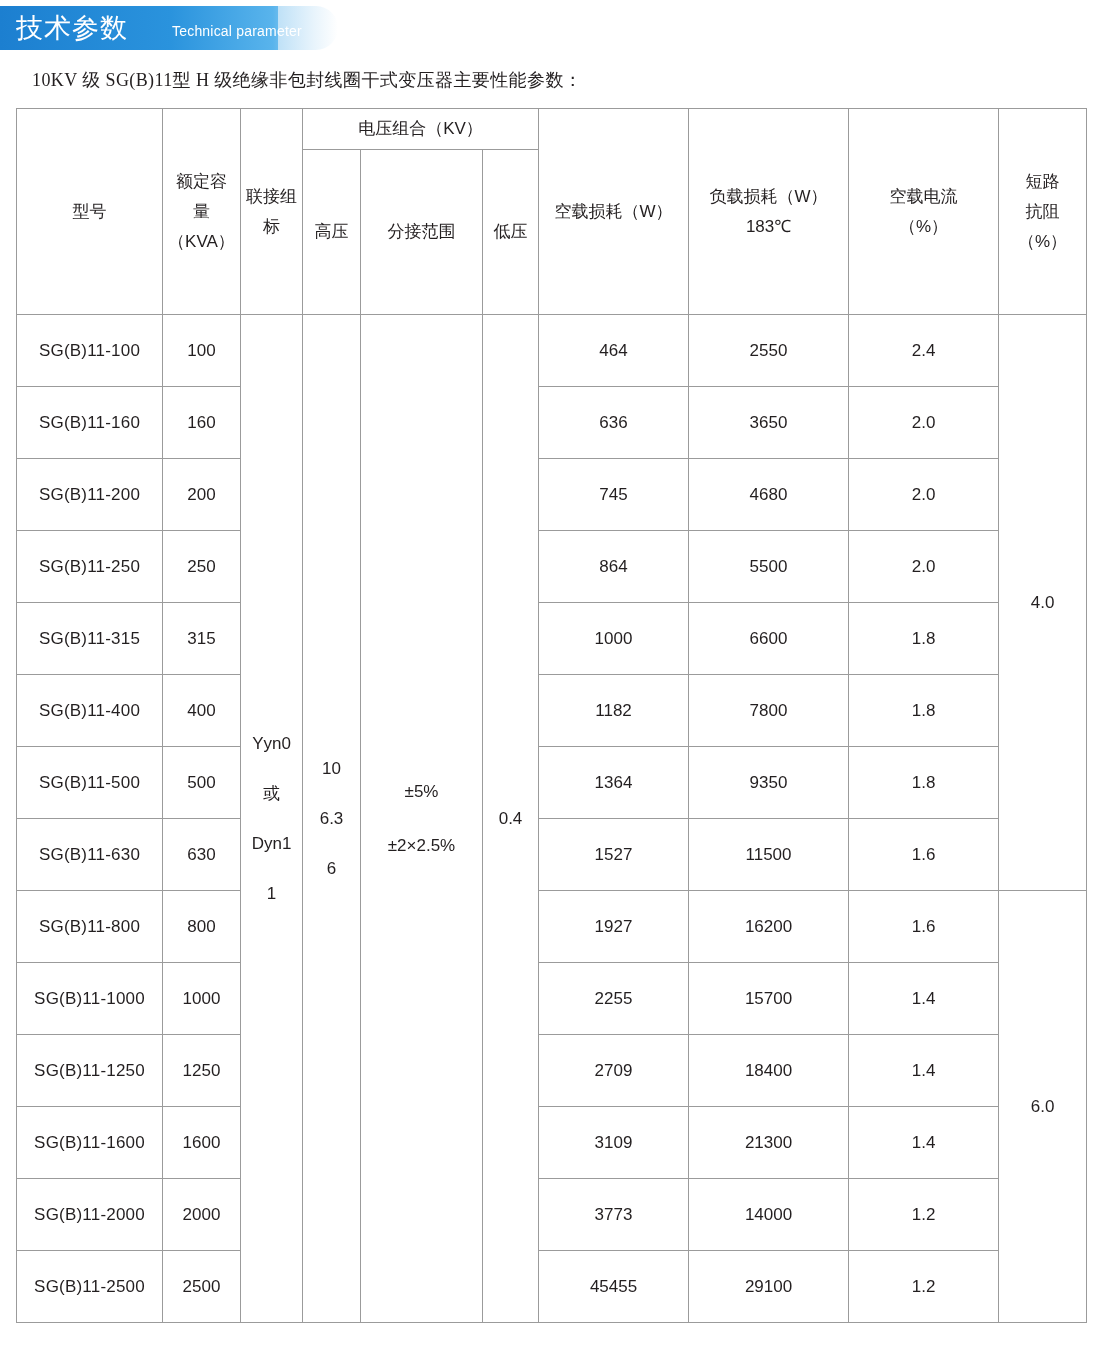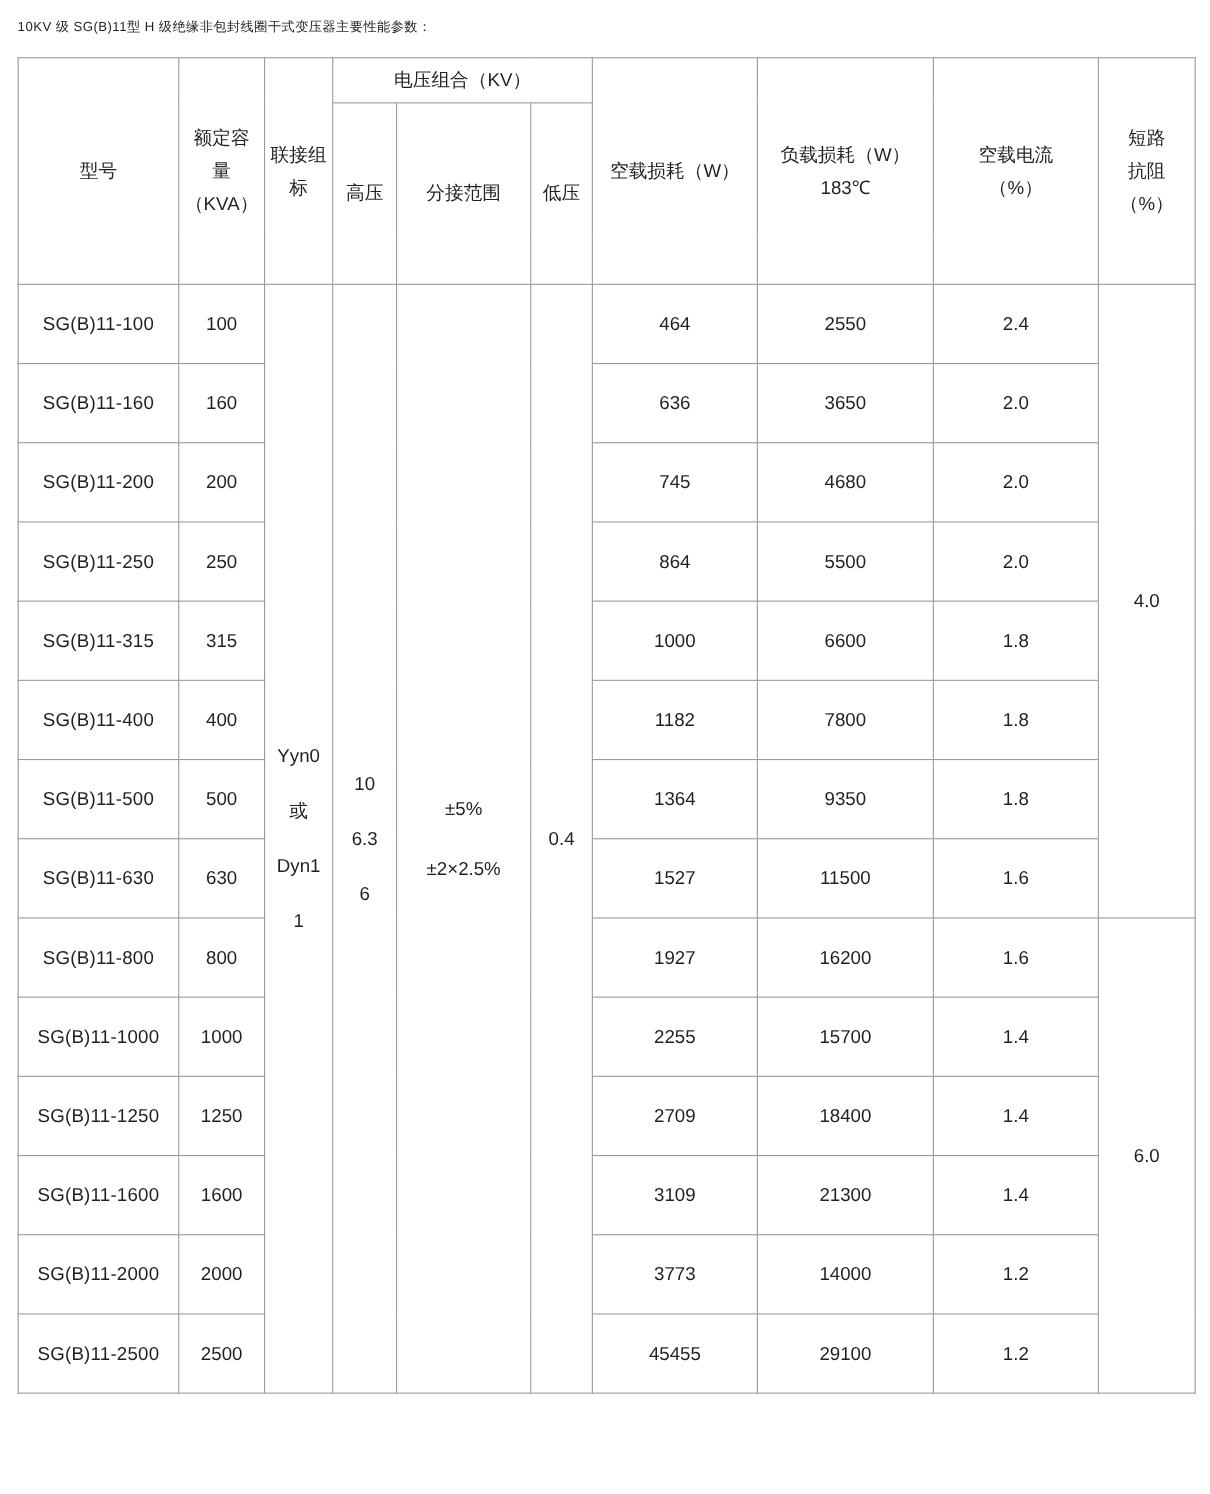--- a/index.html
+++ b/index.html
@@ -64,25 +64,26 @@
     top: 22px;
     font-size: 14px;
     line-height: 18px;
     color: #ffffff;
     z-index: 3;
     letter-spacing: 0.2px;
   }
 
   
   .intro {
-    margin: 12px 0 0 16px;
-    font-size: 12px;
+    margin: 12px 0 0 32px;
+    font-size: 18px;
     line-height: 24px;
     color: #231f20;
     letter-spacing: 0.4px;
+    font-family: Liberation Serif, serif;
   }
 
   
   .table-wrap {
     margin: 16px 0 0 16px;
     width: 1070px;
   }
   table.spec {
     border-collapse: collapse;
     width: 1070px;
@@ -149,20 +150,25 @@
   col.c-noload { width: 150px; }
   col.c-loadloss { width: 160px; }
   col.c-nocurrent { width: 150px; }
   col.c-imp { width: 88px; }
 </style>
 </head>
 <body>
 
 <div class="page">
 
+  <div class="banner">
+    <div class="banner-bg"></div>
+    <div class="banner-title">技术参数</div>
+    <div class="banner-sub">Technical parameter</div>
+  </div>
 
   <div class="intro">10KV 级 SG(B)11型 H 级绝缘非包封线圈干式变压器主要性能参数：</div>
 
   <div class="table-wrap">
     <table class="spec">
       <colgroup>
         <col class="c-model">
         <col class="c-cap">
         <col class="c-group">
         <col class="c-hv">

